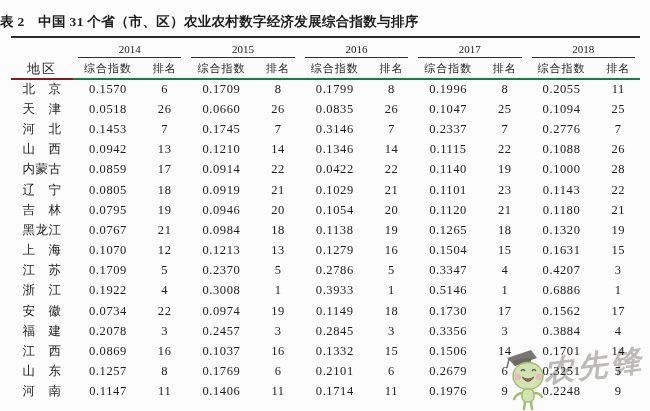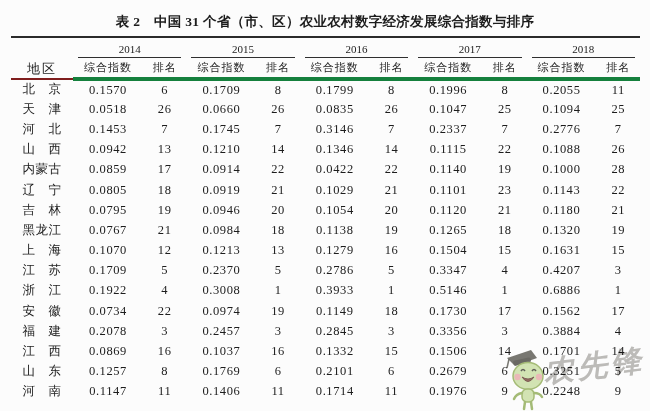--- a/index.html
+++ b/index.html
@@ -6,21 +6,20 @@
   html, body { margin: 0; padding: 0; }
   body {
     width: 650px; height: 411px;
     background: #fcfcfc;
     color: #1c1c1c;
     font-family: "Liberation Serif", "DejaVu Serif", serif;
     overflow: hidden;
     position: relative;
   }
   .page-title {
-    text-align: center;
     font-weight: bold;
     font-size: 13.5px;
     padding-top: 13px;
     height: 30px;
     letter-spacing: 0.3px;
     white-space: nowrap;
   }
   table.index-table {
     width: 629px;
     margin-left: 11px;
@@ -46,21 +45,21 @@
     padding: 2px 0 2px 0;
     border-bottom: 1px solid #2f2f2f;
   }
   th.region-th {
     border-bottom: 2px solid #7f1d1d;
     font-size: 13px;
     letter-spacing: 2px;
   }
   .sub-row th {
     height: 21px;
-    border-bottom: 4px solid #15803d;
+    border-bottom: 2px solid #15803d;
     letter-spacing: 1px;
   }
   tbody td {
     height: 20.2px;
     text-align: center;
     font-size: 12.5px;
     padding: 0;
     white-space: nowrap;
   }
   td.region-cell { letter-spacing: 0.5px; }

